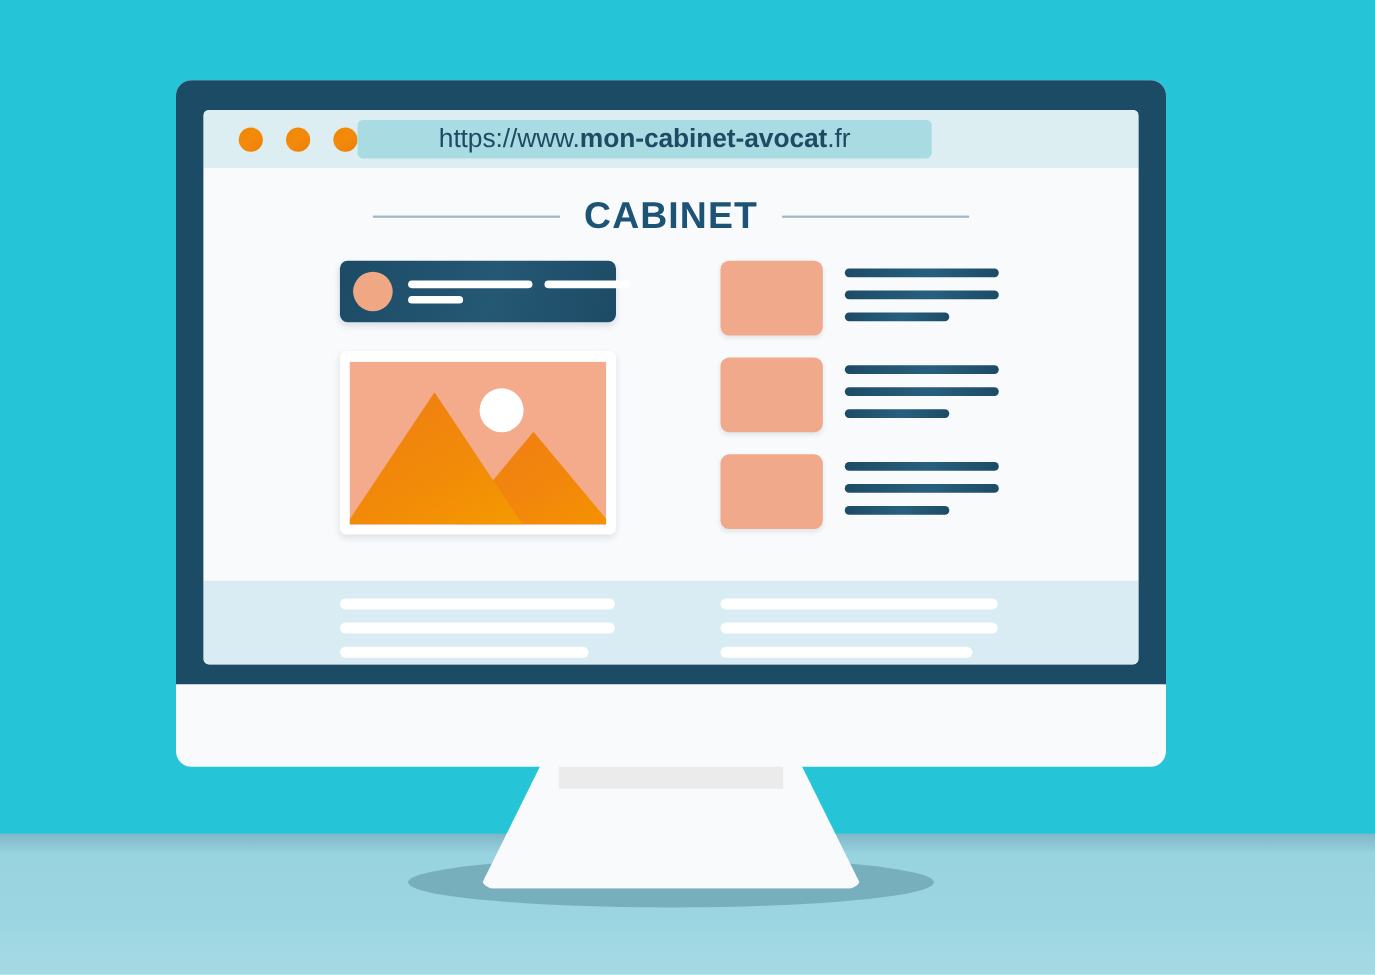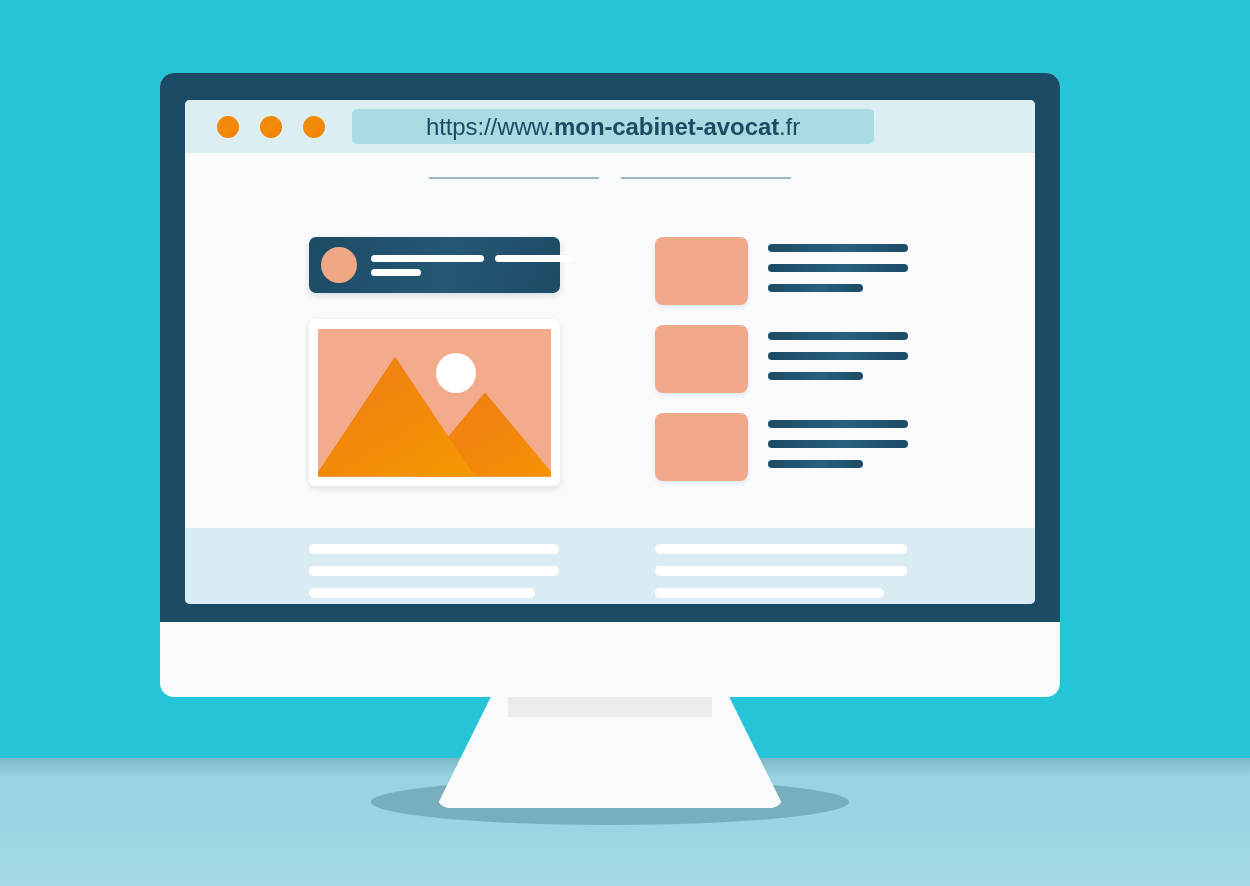--- a/index.html
+++ b/index.html
@@ -96,21 +96,20 @@
     display:flex;
     gap:21px;
     margin-left:32px;
   }
   .dot {
     width:22px; height:22px;
     border-radius:50%;
     background:linear-gradient(140deg,#f08700 0%, #f38a0b 50%, #ef7d00 100%);
   }
   .urlbar {
-    margin-left:27px;
     width:522px; height:35px;
     background:#a9dbe3;
     border-radius:5px;
     display:flex;
     align-items:center;
     justify-content:center;
   }
   .urltext {
     font-size:24px;
     color:#1f4a63;
@@ -288,20 +287,21 @@
       </div>
       <div class="urlbar">
         <span class="urltext"><span>https://www.</span><span class="b">mon-cabinet-avocat</span><span>.fr</span></span>
       </div>
     </div>
 
     <div class="page-body">
 
       <div class="title-row">
         <span class="title-rule"></span>
+        <span class="page-title">CABINET</span>
         <span class="title-rule"></span>
       </div>
 
       <div class="cols">
 
         <div class="col-left">
 
           <div class="profile-card">
             <span class="avatar"></span>
             <span class="profile-lines">

